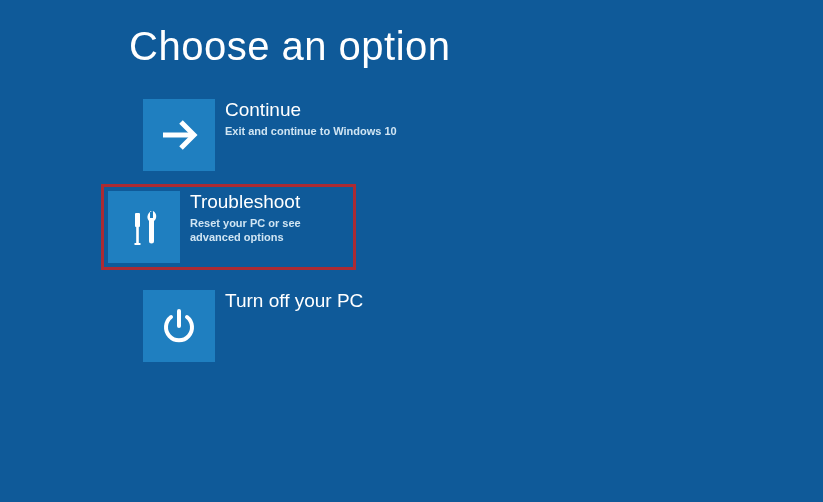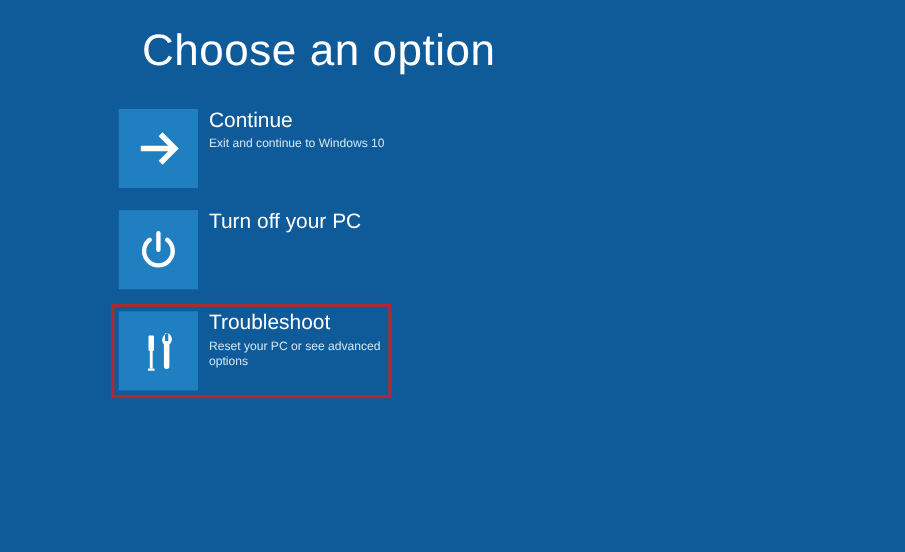--- a/index.html
+++ b/index.html
@@ -29,20 +29,21 @@
       display: flex;
       flex-direction: column;
       gap: 20px;
     }
     .option {
       display: flex;
       align-items: flex-start;
       cursor: pointer;
       width: 255px;
       position: relative;
+      margin-left: 35px;
     }
     .option.highlighted {
       border: 3px solid #ac2b33;
       padding: 4px;
       margin-left: -7px;
       margin-top: -7px;
     }
     .option-icon {
       width: 72px;
       height: 72px;
@@ -58,21 +59,21 @@
       flex-direction: column;
     }
     .option-label {
       font-size: 19px;
       font-weight: 300;
       line-height: 1.2;
       margin-bottom: 2px;
     }
     .option-description {
       font-size: 11px;
-      font-weight: 400;
+      font-weight: 700;
       color: #d0e5f3;
       line-height: 1.3;
     }
     svg {
       display: block;
     }
   </style>
 </head>
 <body>
 
@@ -89,48 +90,48 @@
             <polyline points="24,9 37,22 24,35"></polyline>
           </g>
         </svg>
       </div>
       <div class="option-text">
         <div class="option-label">Continue</div>
         <div class="option-description">Exit and continue to Windows 10</div>
       </div>
     </div>
 
-    <div class="option">
-      <div class="option-icon">
-        <svg width="44" height="44" viewBox="0 0 44 44">
-          <g fill="none" stroke="#ffffff" stroke-width="4" stroke-linecap="round">
-            <path d="M 14 13 A 13 13 0 1 0 30 13"></path>
-            <line x1="22" y1="7" x2="22" y2="22"></line>
-          </g>
-        </svg>
-      </div>
-      <div class="option-text">
-        <div class="option-label">Turn off your PC</div>
-        <div class="option-description"></div>
-      </div>
-    </div>
-
     <div class="option highlighted">
       <div class="option-icon">
         <svg width="44" height="44" viewBox="0 0 44 44">
           <g fill="#ffffff">
 
             <rect x="13" y="8" width="5" height="14" rx="1"></rect>
             <rect x="14.2" y="22" width="2.6" height="16"></rect>
             <rect x="12.5" y="38" width="6" height="2"></rect>
 
             <path d="M29 6 a6 6 0 0 0 -4 10 l0 20 a2.5 2.5 0 0 0 5 0 l0 -20 a6 6 0 0 0 -1 -10 l0 7 l-3 0 l0 -7 z" transform="translate(2,0)"></path>
           </g>
         </svg>
       </div>
       <div class="option-text">
         <div class="option-label">Troubleshoot</div>
         <div class="option-description">Reset your PC or see advanced options</div>
       </div>
     </div>
 
+    <div class="option">
+      <div class="option-icon">
+        <svg width="44" height="44" viewBox="0 0 44 44">
+          <g fill="none" stroke="#ffffff" stroke-width="4" stroke-linecap="round">
+            <path d="M 14 13 A 13 13 0 1 0 30 13"></path>
+            <line x1="22" y1="7" x2="22" y2="22"></line>
+          </g>
+        </svg>
+      </div>
+      <div class="option-text">
+        <div class="option-label">Turn off your PC</div>
+        <div class="option-description"></div>
+      </div>
+    </div>
+
   </div>
 </div>
 
 </body></html>

